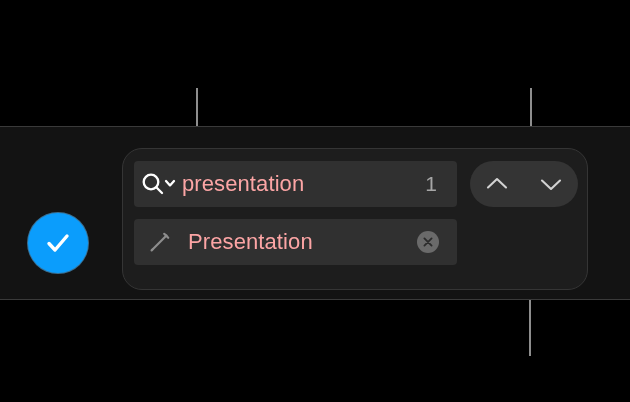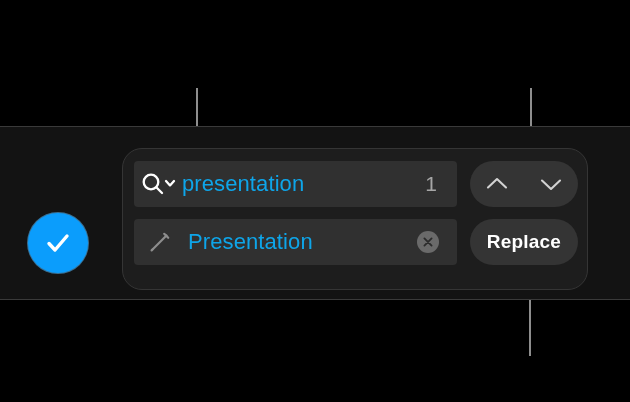--- a/index.html
+++ b/index.html
@@ -94,21 +94,21 @@
     display: flex;
     align-items: center;
     justify-content: center;
     flex: 0 0 52px;
     cursor: pointer;
   }
   #replace-field .field-icon { cursor: default; }
 
   .field-text {
     flex: 1 1 auto;
-    color: #0ea5e9;
+    color: #fca5a5;
     font-size: 22px;
     line-height: 26px;
     letter-spacing: .1px;
     white-space: nowrap;
     overflow: hidden;
     cursor: text;
   }
   #find-field .field-text { margin-left: -4px; }
   #replace-field .field-text { margin-left: 2px; }
 
@@ -232,15 +232,14 @@
         <path d="M4 12.5 L13 4 L22 12.5" fill="none" stroke="#d2d2d2" stroke-width="2.1" stroke-linecap="round" stroke-linejoin="round"></path>
       </svg>
     </span>
     <span class="nav-arrow" title="Next match">
       <svg width="26" height="18" viewBox="0 0 26 18" aria-hidden="true">
         <path d="M4 5.5 L13 14 L22 5.5" fill="none" stroke="#d2d2d2" stroke-width="2.1" stroke-linecap="round" stroke-linejoin="round"></path>
       </svg>
     </span>
   </div>
 
-  <button id="replace-button">Replace</button>
 
 </div>
 
 </body></html>

